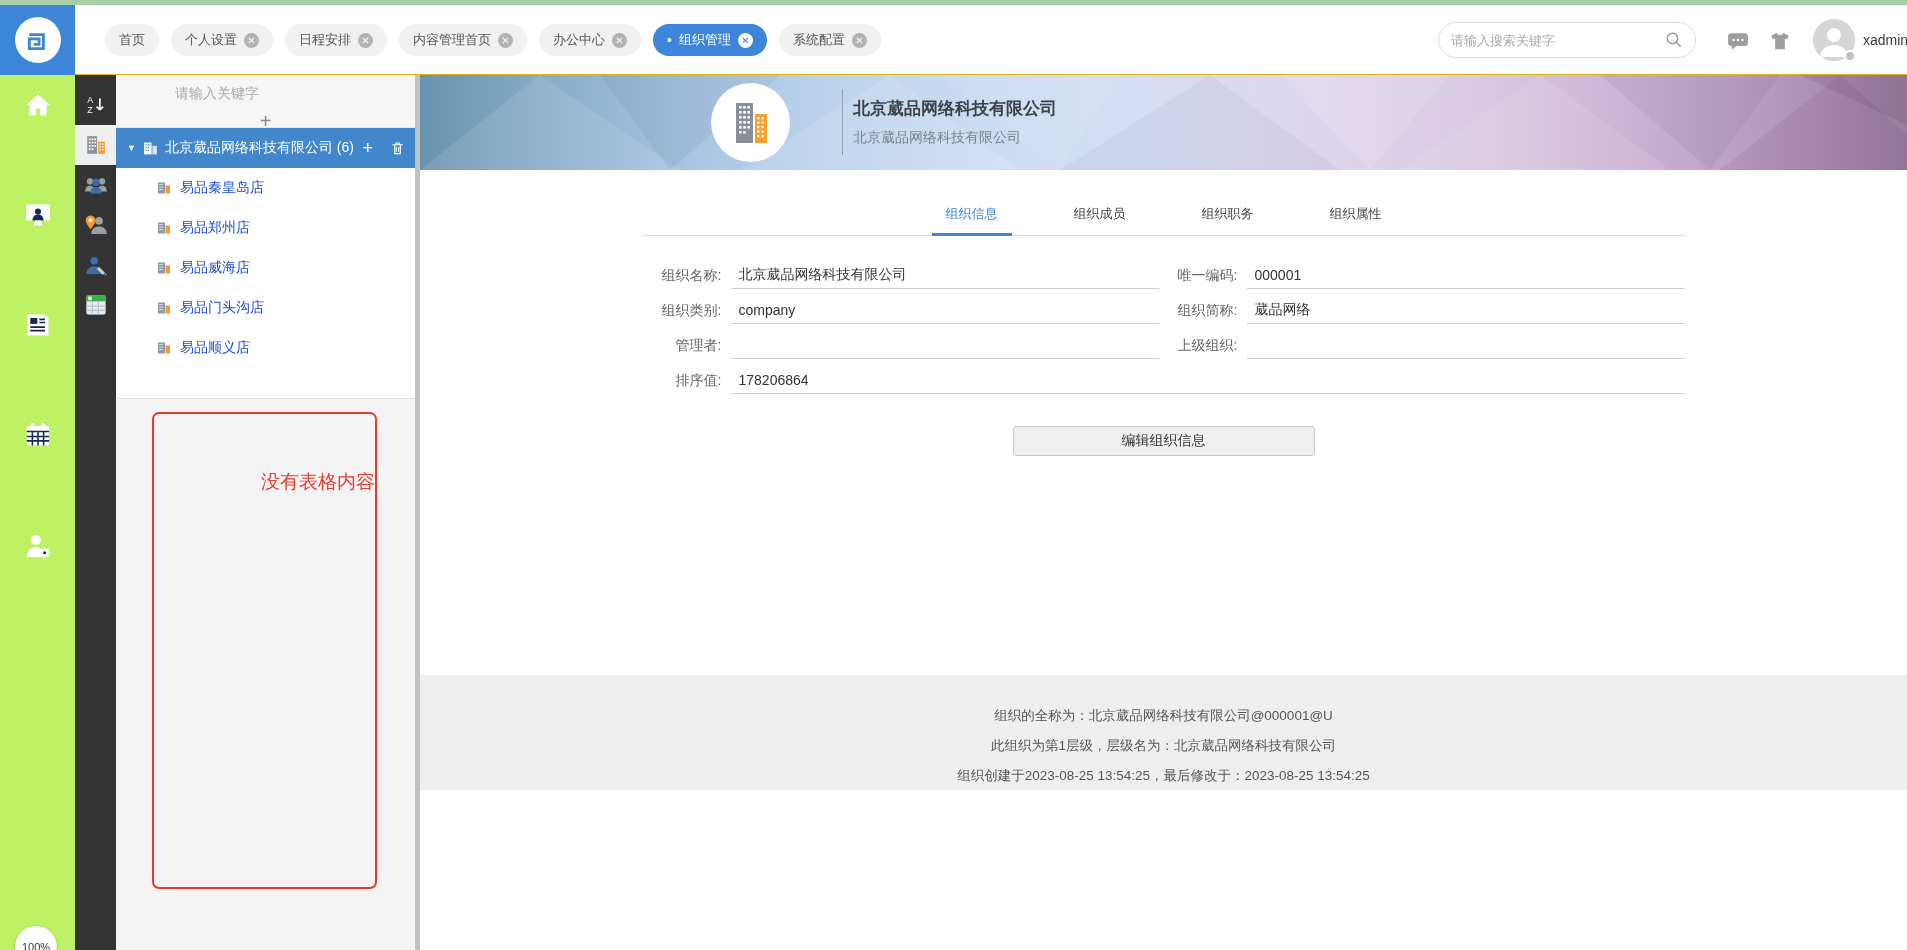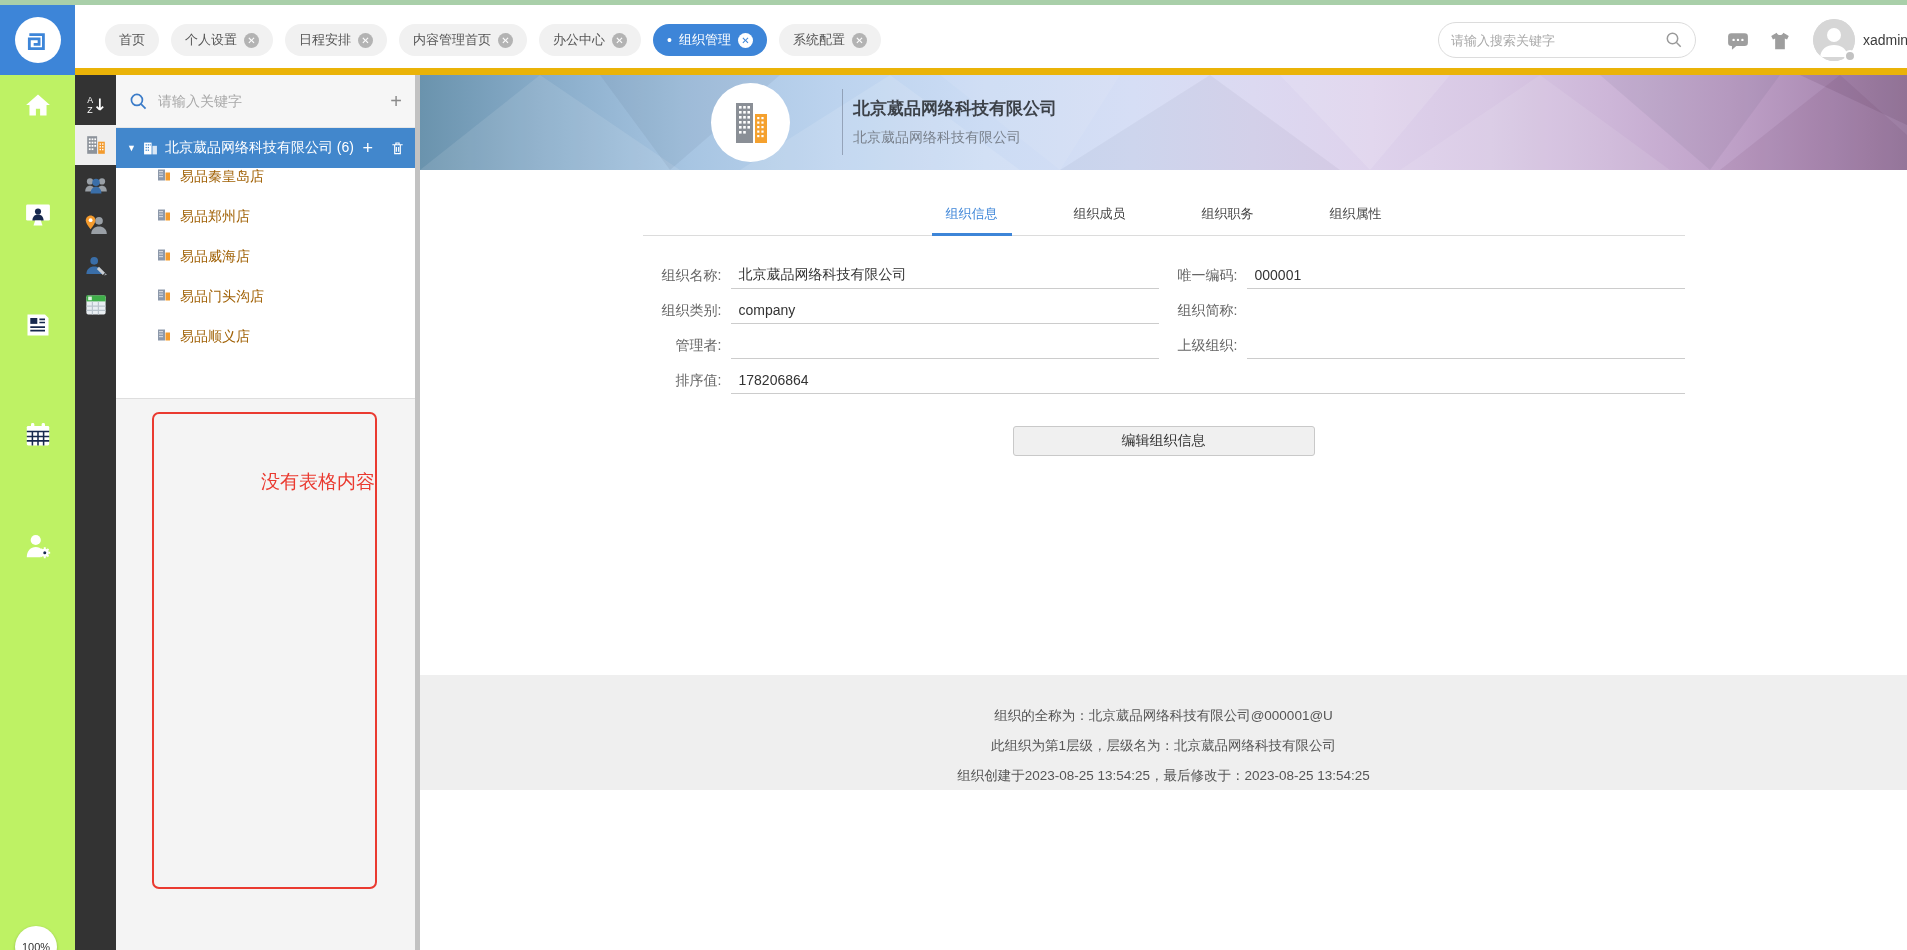--- a/index.html
+++ b/index.html
@@ -2,21 +2,21 @@
 <html><head>
 <meta charset="utf-8">
 <style>
   * { box-sizing: border-box; margin: 0; padding: 0; }
   html,body { width:1907px; height:950px; overflow:hidden; font-family:"Liberation Sans",sans-serif; background:#fff; }
 
   
   .green-strip { position:absolute; top:0; left:0; width:100%; height:5px; background:#a9cfa9; }
 
   
-  .topbar { position:absolute; top:5px; left:0; width:100%; height:70px; background:#fff; border-bottom:7px solid #eab308; z-index:5; }
+  .topbar { position:absolute; top:5px; left:0; width:100%; height:70px; background:#fff; border-bottom:1px solid #eab308; z-index:5; }
   .logo-block { position:absolute; top:0; left:0; width:75px; height:70px; background:#3d85d8; display:flex; align-items:center; justify-content:center; }
   .logo-circle { width:46px; height:46px; background:#fff; border-radius:50%; display:flex; align-items:center; justify-content:center; }
   .tabs-row { position:absolute; left:105px; top:19px; display:flex; gap:12px; align-items:center; }
   .tab-pill { display:inline-flex; align-items:center; gap:7px; height:32px; padding:0 14px; border-radius:16px; background:#f1f1f1; color:#555; font-size:13px; cursor:pointer; white-space:nowrap; }
   .tab-pill.active { background:#3d85d8; color:#fff; }
   .tab-dot { font-size:14px; line-height:1; }
   .close-x { width:15px; height:15px; border-radius:50%; background:#b3b3b3; color:#fff; font-size:10px; line-height:15px; text-align:center; display:inline-block; }
   .tab-pill.active .close-x { background:#fff; color:#3d85d8; }
 
   .top-search { position:absolute; left:1438px; top:17px; width:258px; height:36px; border:1px solid #dcdcdc; border-radius:18px; display:flex; align-items:center; padding:16px 12px; background:#fff; }
@@ -32,29 +32,29 @@
   .nav-cell { height:70px; display:flex; align-items:flex-start; justify-content:center; width:100%; cursor:pointer; }
   .zoom-badge { position:absolute; left:15px; bottom:-18px; width:42px; height:42px; background:#fff; border-radius:50%; display:flex; align-items:center; justify-content:center; font-size:11px; color:#333; box-shadow:0 1px 3px rgba(0,0,0,0.25); }
 
   
   .iconstrip { position:absolute; top:75px; left:75px; width:41px; height:875px; background:#333333; display:flex; flex-direction:column; padding-top:10px; }
   .strip-cell { height:40px; display:flex; align-items:center; justify-content:center; cursor:pointer; }
   .strip-cell.active { background:#efefef; }
 
   
   .treepanel { position:absolute; top:75px; left:116px; width:299px; height:875px; background:#fff; }
-  .tree-search { height:53px; background:#f6f6f6; border-bottom:1px solid #e7e7e7; display:flex; align-items:center; padding:0 13px; gap:10px; }
+  .tree-search { height:53px; background:#f6f6f6; border-bottom:1px solid #e7e7e7; display:flex; align-items:center; padding:0 13px; gap:10px;flex-direction:column; }
   .tree-search input { border:none; outline:none; background:transparent; flex:1; font-size:14px; color:#555; font-family:inherit; }
   .tree-search input::placeholder { color:#a8a8a8; }
   .tree-add { color:#8a8a8a; font-size:20px; font-weight:400; cursor:pointer; line-height:1; }
   .tree-root { height:40px; background:#4287cc; color:#fff; display:flex; align-items:center; padding:0 10px 0 11px; font-size:14px; gap:7px; cursor:pointer; }
   .tree-root .caret { font-size:9px; line-height:1; }
   .tree-root .root-label { flex:1; white-space:nowrap; overflow:hidden; }
   .root-plus { color:#fff; font-size:18px; line-height:1; margin-right:10px; cursor:pointer; }
-  .tree-child { height:40px; display:flex; gap:9px; padding-left:41px; font-size:14px; color:#a16207; cursor:pointer; background:#fff; }
+  .tree-child { height:40px; display:flex; align-items:center; gap:9px; padding-left:41px; font-size:14px; color:#1d4ed8; cursor:pointer; background:#fff; }
   .tree-empty-zone { position:absolute; top:323px; left:0; right:0; bottom:0; background:#f4f4f4; border-top:1px solid #dedede; }
   .empty-box { position:absolute; left:36px; top:13px; width:225px; height:477px; border:2px solid #ea3a30; border-radius:7px; }
   .empty-text { margin-top:55px; text-align:right; color:#ea3a30; font-size:19px; }
   .panel-scrollbar { position:absolute; top:75px; left:415px; width:5px; height:875px; background:#c2c2c2; }
 
   
   .main { position:absolute; top:75px; left:420px; width:1487px; height:715px; background:#fff; overflow:hidden; }
   .banner { position:relative; height:95px;
     background:linear-gradient(90deg,#6a93ad 0%,#87abc8 8%,#a7c5e2 18%,#bcd3ee 28%,#ccdcf4 38%,#d6def5 48%,#dcd9f1 56%,#ded2ec 64%,#d8c8e4 72%,#cdb6d8 80%,#bfa1c8 88%,#ab8bb3 95%,#9b7da1 100%); }
   .banner svg.facets { position:absolute; inset:0; width:100%; height:100%; }
@@ -436,20 +436,21 @@
       <div class="frow">
         <div class="flbl">组织名称:</div>
         <div class="fval half-l">北京葳品网络科技有限公司</div>
         <div class="flbl r">唯一编码:</div>
         <div class="fval half-r">000001</div>
       </div>
       <div class="frow">
         <div class="flbl">组织类别:</div>
         <div class="fval half-l">company</div>
         <div class="flbl r">组织简称:</div>
+        <div class="fval half-r">葳品网络</div>
       </div>
       <div class="frow">
         <div class="flbl">管理者:</div>
         <div class="fval half-l"></div>
         <div class="flbl r">上级组织:</div>
         <div class="fval half-r"></div>
       </div>
       <div class="frow">
         <div class="flbl">排序值:</div>
         <div class="fval full">178206864</div>

